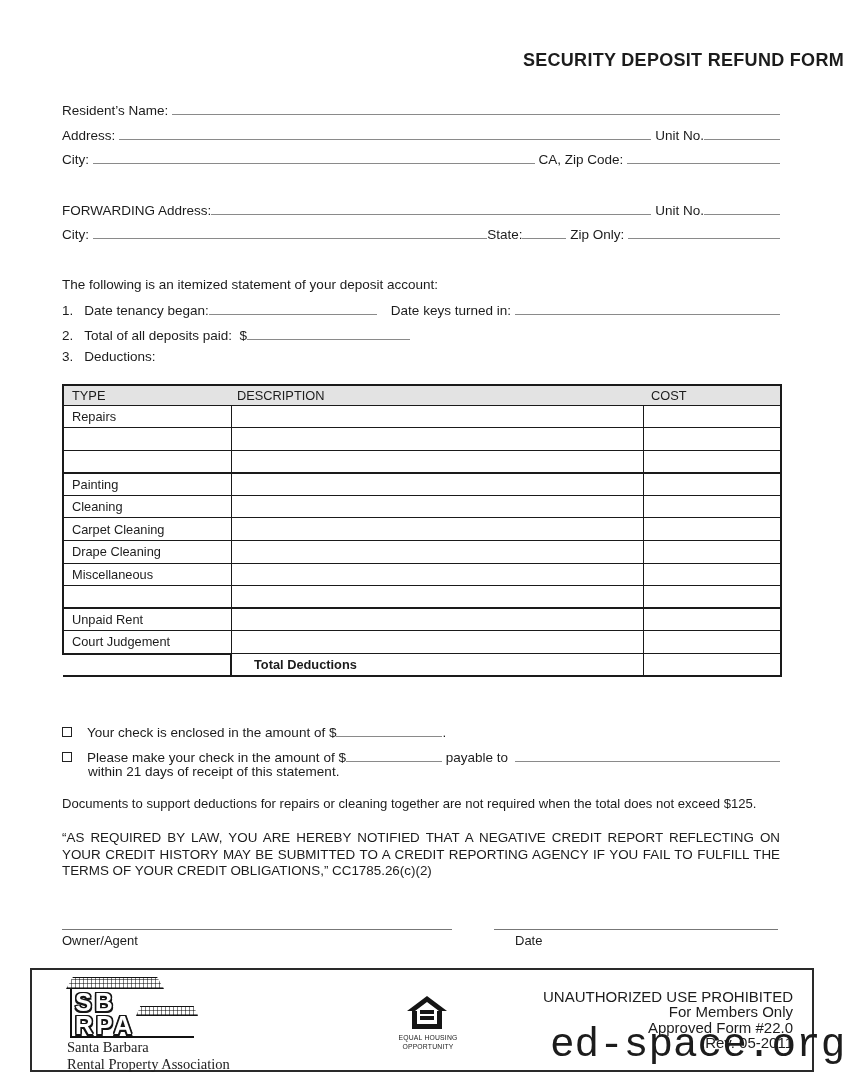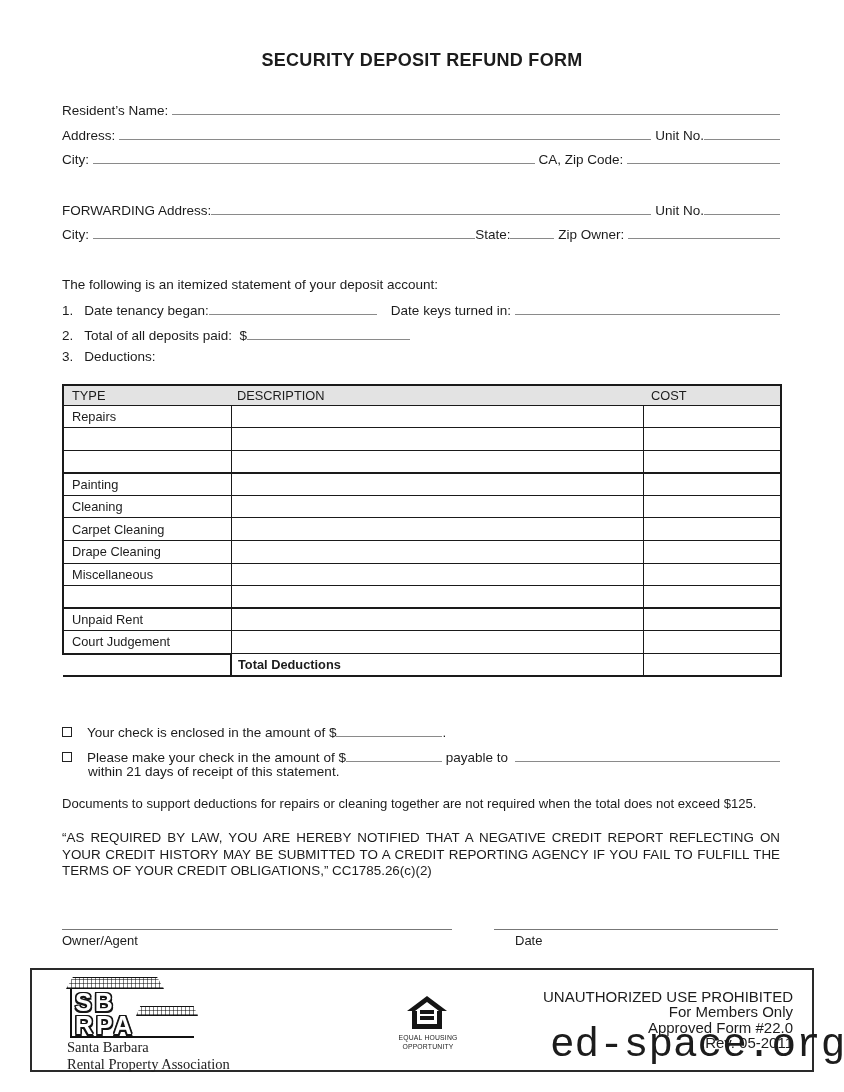--- a/index.html
+++ b/index.html
@@ -1,20 +1,20 @@
 <!DOCTYPE html>
 <html><head>
 <meta charset="utf-8">
 <style>
   * { margin:0; padding:0; box-sizing:border-box; }
   body { background:#fff; }
   .page { position:relative; width:844px; height:1092px; background:#ffffff;
           font-family:"Liberation Sans", sans-serif; color:#1c1c1c; overflow:hidden; }
 
-  .title { position:absolute; top:50px; left:0; width:100%; text-align:center;
+  .title { position:absolute; top:50px; left:0; width:100%; text-align:right;
            font-size:18px; font-weight:bold; letter-spacing:.3px; }
 
   .frow { position:absolute; left:62px; width:718px; display:flex; align-items:baseline;
           font-size:13.5px; }
   .lbl { white-space:pre; }
   .line { display:inline-block; height:15px; border-bottom:1.4px solid #8a8a8a; }
   .grow { flex:1 1 auto; }
   .plain { position:absolute; left:62px; font-size:13.5px; }
 
   
@@ -25,21 +25,21 @@
   .dtable th.h-desc { padding-left:6px;margin-top:40px; }
   .dtable th:first-child { border-left:2px solid #1a1a1a; }
   .dtable th:last-child  { border-right:2px solid #1a1a1a; }
   .dtable td { border:1.4px solid #1a1a1a; height:22.6px; padding:0 0 0 8px; background:#fff; }
   .dtable td:first-child { border-left:2px solid #1a1a1a; }
   .dtable td:last-child  { border-right:2px solid #1a1a1a; }
   .dtable tr.thick td { border-top:2.2px solid #1a1a1a; }
   .dtable td.cj { border-bottom:2.2px solid #1a1a1a; }
   .dtable tr.total td { border-bottom:2.2px solid #1a1a1a; }
   .dtable td.ghost { border:none; background:transparent; }
-  .dtable td.total-lbl { font-weight:bold; border-left:2px solid #1a1a1a; padding-left:6px; }
+  .dtable td.total-lbl { font-weight:bold; border-left:2px solid #1a1a1a; padding-left:22px; }
 
   .cbx { display:inline-block; width:10px; height:10px; border:1.3px solid #222;
          margin-right:15px; flex:0 0 auto; }
 
   .para { position:absolute; left:62px; width:718px; font-size:13.4px; }
   .legal-line { line-height:16.6px; }
   .legal-just { text-align:justify; text-align-last:justify; }
 
   .sig-line { position:absolute; border-top:1.5px solid #777; height:0; }
   .sig-lbl { position:absolute; font-size:13px; }
@@ -109,21 +109,21 @@
     <span class="lbl">FORWARDING Address:</span>
     <span class="line grow"></span>
     <span class="lbl"> Unit No.</span>
     <span class="line" style="width:76px"></span>
   </div>
   <div class="frow" style="top:224px">
     <span class="lbl">City: </span>
     <span class="line grow"></span>
     <span class="lbl">State:</span>
     <span class="line" style="width:44px"></span>
-    <span class="lbl"> Zip Owner: </span>
+    <span class="lbl"> Zip Only: </span>
     <span class="line" style="width:152px"></span>
   </div>
 
   <div class="plain" style="top:277px">The following is an itemized statement of your deposit account:</div>
 
   <div class="frow" style="top:300px">
     <span class="lbl" style="margin-right:11px">1.</span>
     <span class="lbl">Date tenancy began:</span>
     <span class="line" style="width:168px"></span>
     <span style="width:14px"></span>

